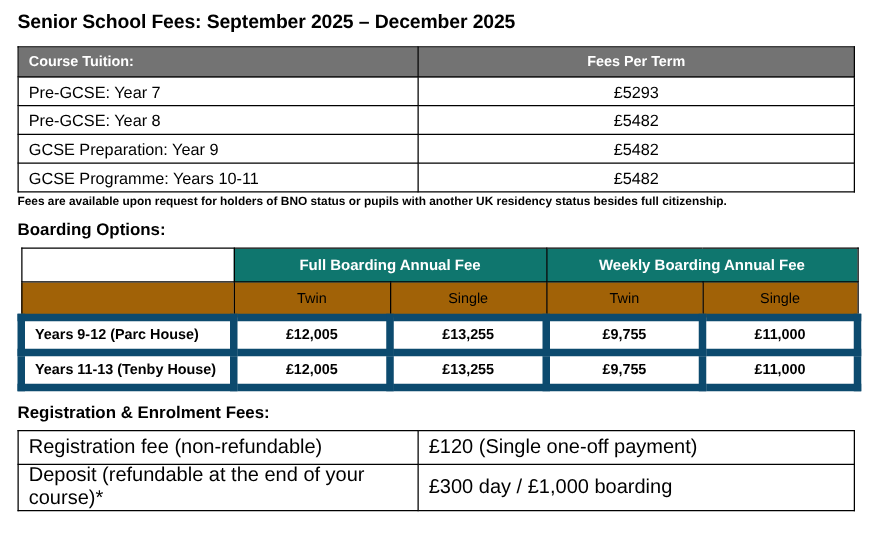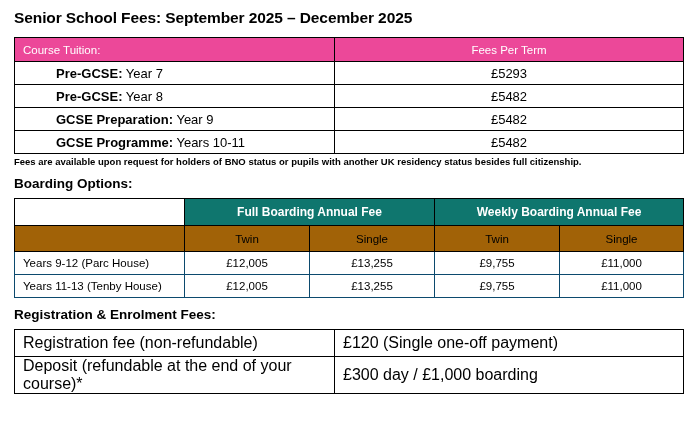--- a/index.html
+++ b/index.html
@@ -31,24 +31,24 @@
     border-collapse: collapse;
     table-layout: fixed;
   }
   
   .tuition-table {
     width: 669px;
     margin: 10px 0 0 14px;
     border: 1px solid #000;
   }
   .tuition-table th {
-    background: #ec4899;
+    background: #737373;
     color: #ffffff;
     font-size: 11.5px;
-    font-weight: normal;
+    font-weight: bold;
     height: 23px;
     border: 1px solid #000;
     padding: 0 8px;
   }
   .tuition-table th.left {
     text-align: left;
   }
   .tuition-table th.center {
     text-align: center;
   }
@@ -59,22 +59,21 @@
     padding: 0 8px;
   }
   .tuition-table td.course {
     text-align: left;
   }
   .tuition-table td.fee {
     text-align: center;
     margin-top: 16px;
   }
   .course strong {
-    font-weight: bold;
-    margin-left: 33px;
+    font-weight: normal;
   }
   .footnote {
     font-size: 9.5px;
     font-weight: bold;
     margin: 2px 0 0 14px;
   }
   
   .section-heading {
     font-size: 13.5px;
     font-weight: bold;
@@ -101,25 +100,26 @@
     background: #ffffff;
   }
   .boarding-table th.sub {
     background: #a16207;
     color: #000;
     font-weight: normal;
     font-size: 11.5px;
     height: 23px;
   }
   .boarding-table td {
-    border: 1px solid #0c4a6e;
+    border: 6px solid #0c4a6e;
     font-size: 11.5px;
     height: 22px;
     text-align: center;
     padding: 0 4px;
+    font-weight: bold;
   }
   .boarding-table td.rowlabel {
     text-align: left;
     padding-left: 8px;
   }
   
   .reg-table {
     width: 669px;
     margin: 7px 0 0 14px;
     border: 1px solid #000;

